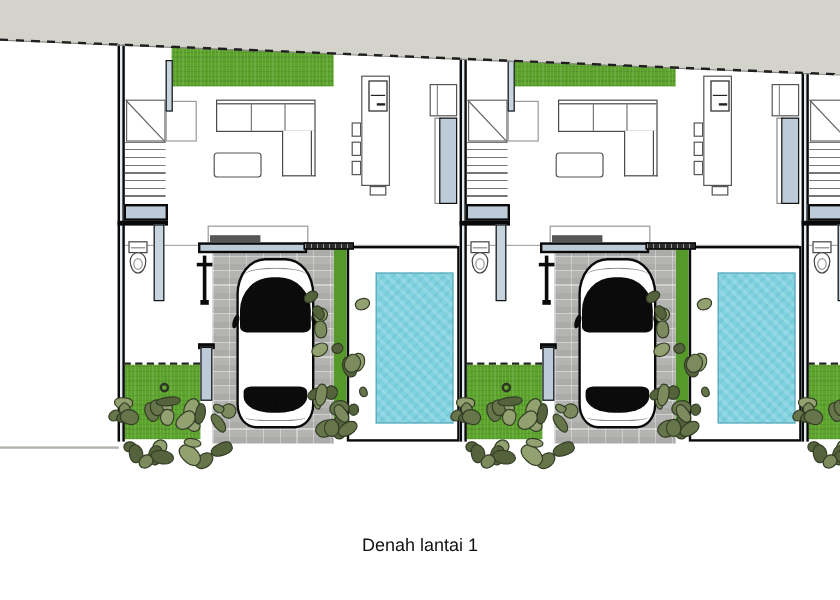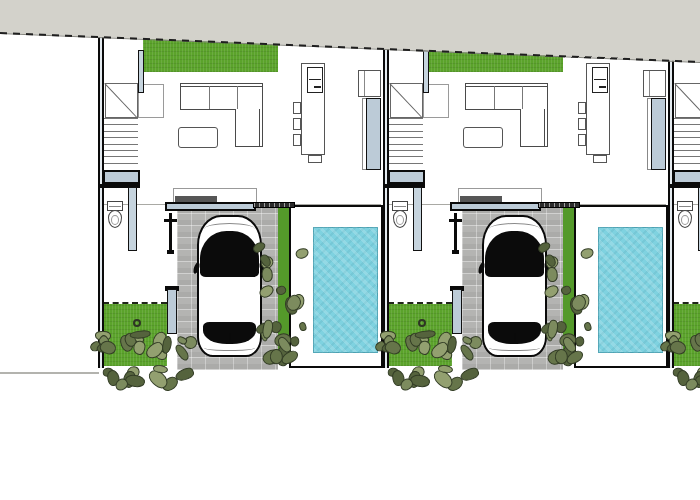--- a/index.html
+++ b/index.html
@@ -445,13 +445,14 @@
     </div>
 
   <div id="lot-line"></div>
 
   <div id="road"></div>
   <div id="road-edge">
     <div class="solid"></div>
     <div class="dash"></div>
   </div>
 
+  <div id="caption">Denah lantai 1</div>
 </div>
 
 </body></html>

